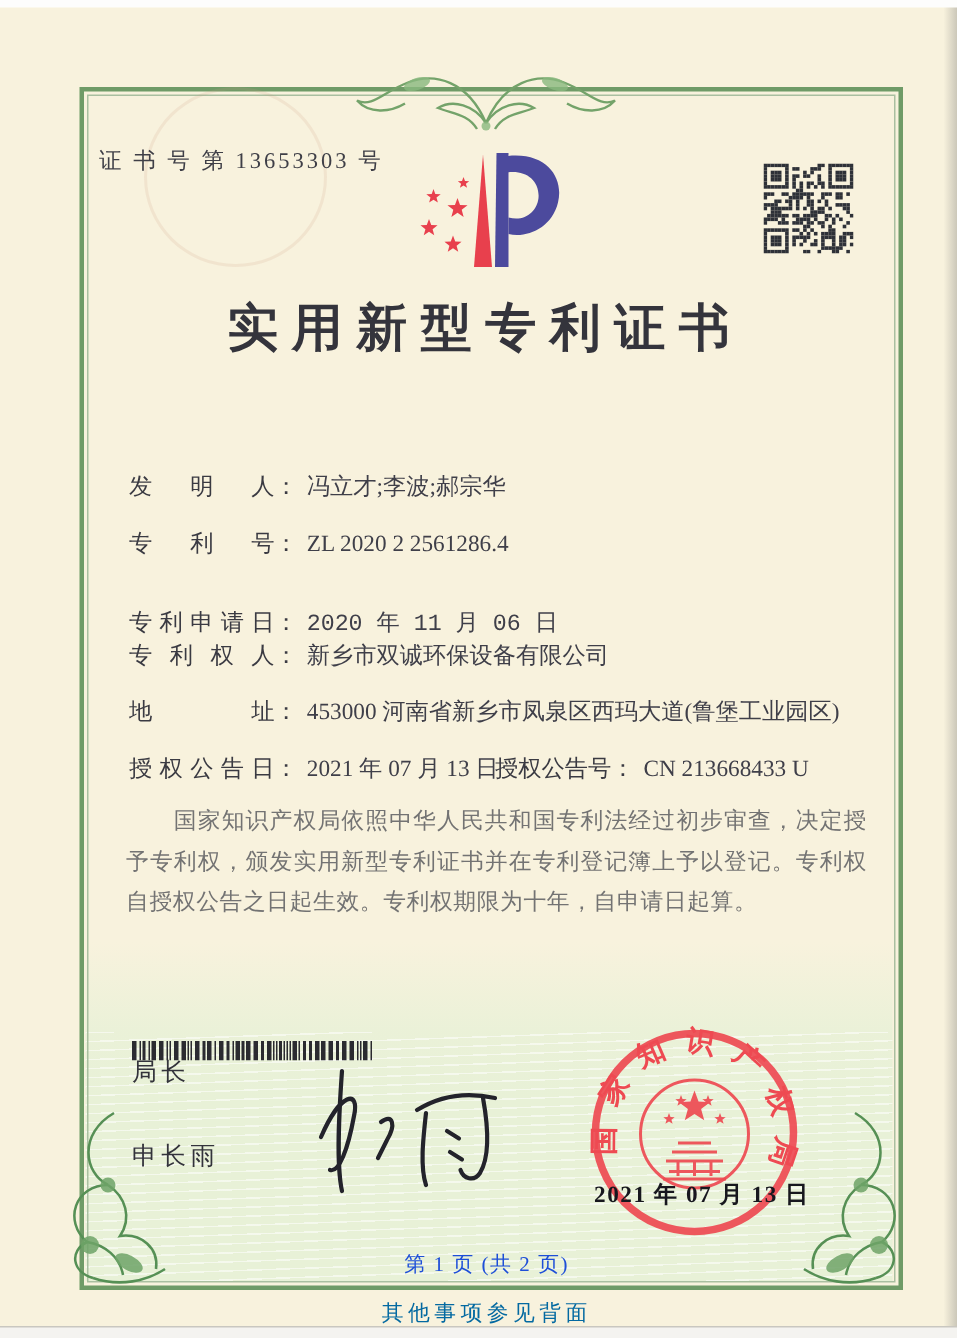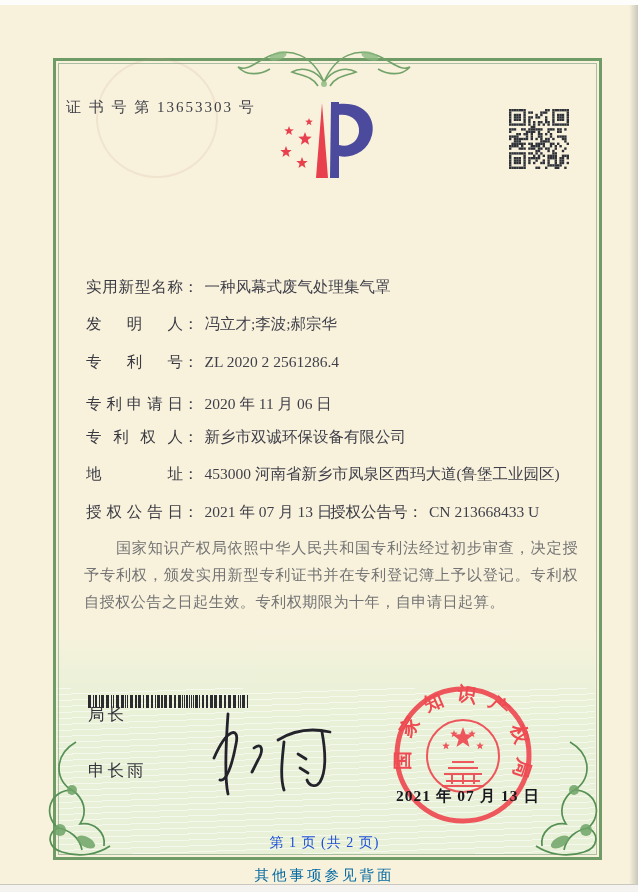--- a/index.html
+++ b/index.html
@@ -428,31 +428,29 @@
         <rect x="50.4" y="55.199999999999996" width="2.4" height="2.4" fill="#2e3138"></rect>
         <rect x="26.4" y="57.599999999999994" width="2.4" height="2.4" fill="#2e3138"></rect>
         <rect x="28.799999999999997" y="57.599999999999994" width="2.4" height="2.4" fill="#2e3138"></rect>
         <rect x="36" y="57.599999999999994" width="2.4" height="2.4" fill="#2e3138"></rect>
         <rect x="45.6" y="57.599999999999994" width="2.4" height="2.4" fill="#2e3138"></rect>
         <rect x="48" y="57.599999999999994" width="2.4" height="2.4" fill="#2e3138"></rect>
         <rect x="55.199999999999996" y="57.599999999999994" width="2.4" height="2.4" fill="#2e3138"></rect>
       </svg>
   </div>
 
-
-  <div class="frow" style="top:277px;">
-    <span class="flabel">实用新型名称</span><span class="colon">：</span><span class="fvalue">一种风幕式废气处理集气罩</span>
-  </div>
+  <div class="title">实用新型专利证书</div>
+
   <div class="frow" style="top:314px;">
     <span class="flabel">发明人</span><span class="colon">：</span><span class="fvalue">冯立才;李波;郝宗华</span>
   </div>
   <div class="frow" style="top:352px;">
     <span class="flabel">专利号</span><span class="colon">：</span><span class="fvalue">ZL 2020 2 2561286.4</span>
   </div>
-  <div class="frow" style="top:394px;">
+  <div class="frow" style="top:405px;font-family:Liberation Mono, monospace;">
     <span class="flabel">专利申请日</span><span class="colon">：</span><span class="fvalue">2020 年 11 月 06 日</span>
   </div>
   <div class="frow" style="top:427px;">
     <span class="flabel">专利权人</span><span class="colon">：</span><span class="fvalue">新乡市双诚环保设备有限公司</span>
   </div>
   <div class="frow" style="top:464px;">
     <span class="flabel">地址</span><span class="colon">：</span><span class="fvalue">453000 河南省新乡市凤泉区西玛大道(鲁堡工业园区)</span>
   </div>
   <div class="frow" style="top:502px;">
     <span class="flabel">授权公告日</span><span class="colon">：</span><span class="fvalue">2021 年 07 月 13 日</span>

